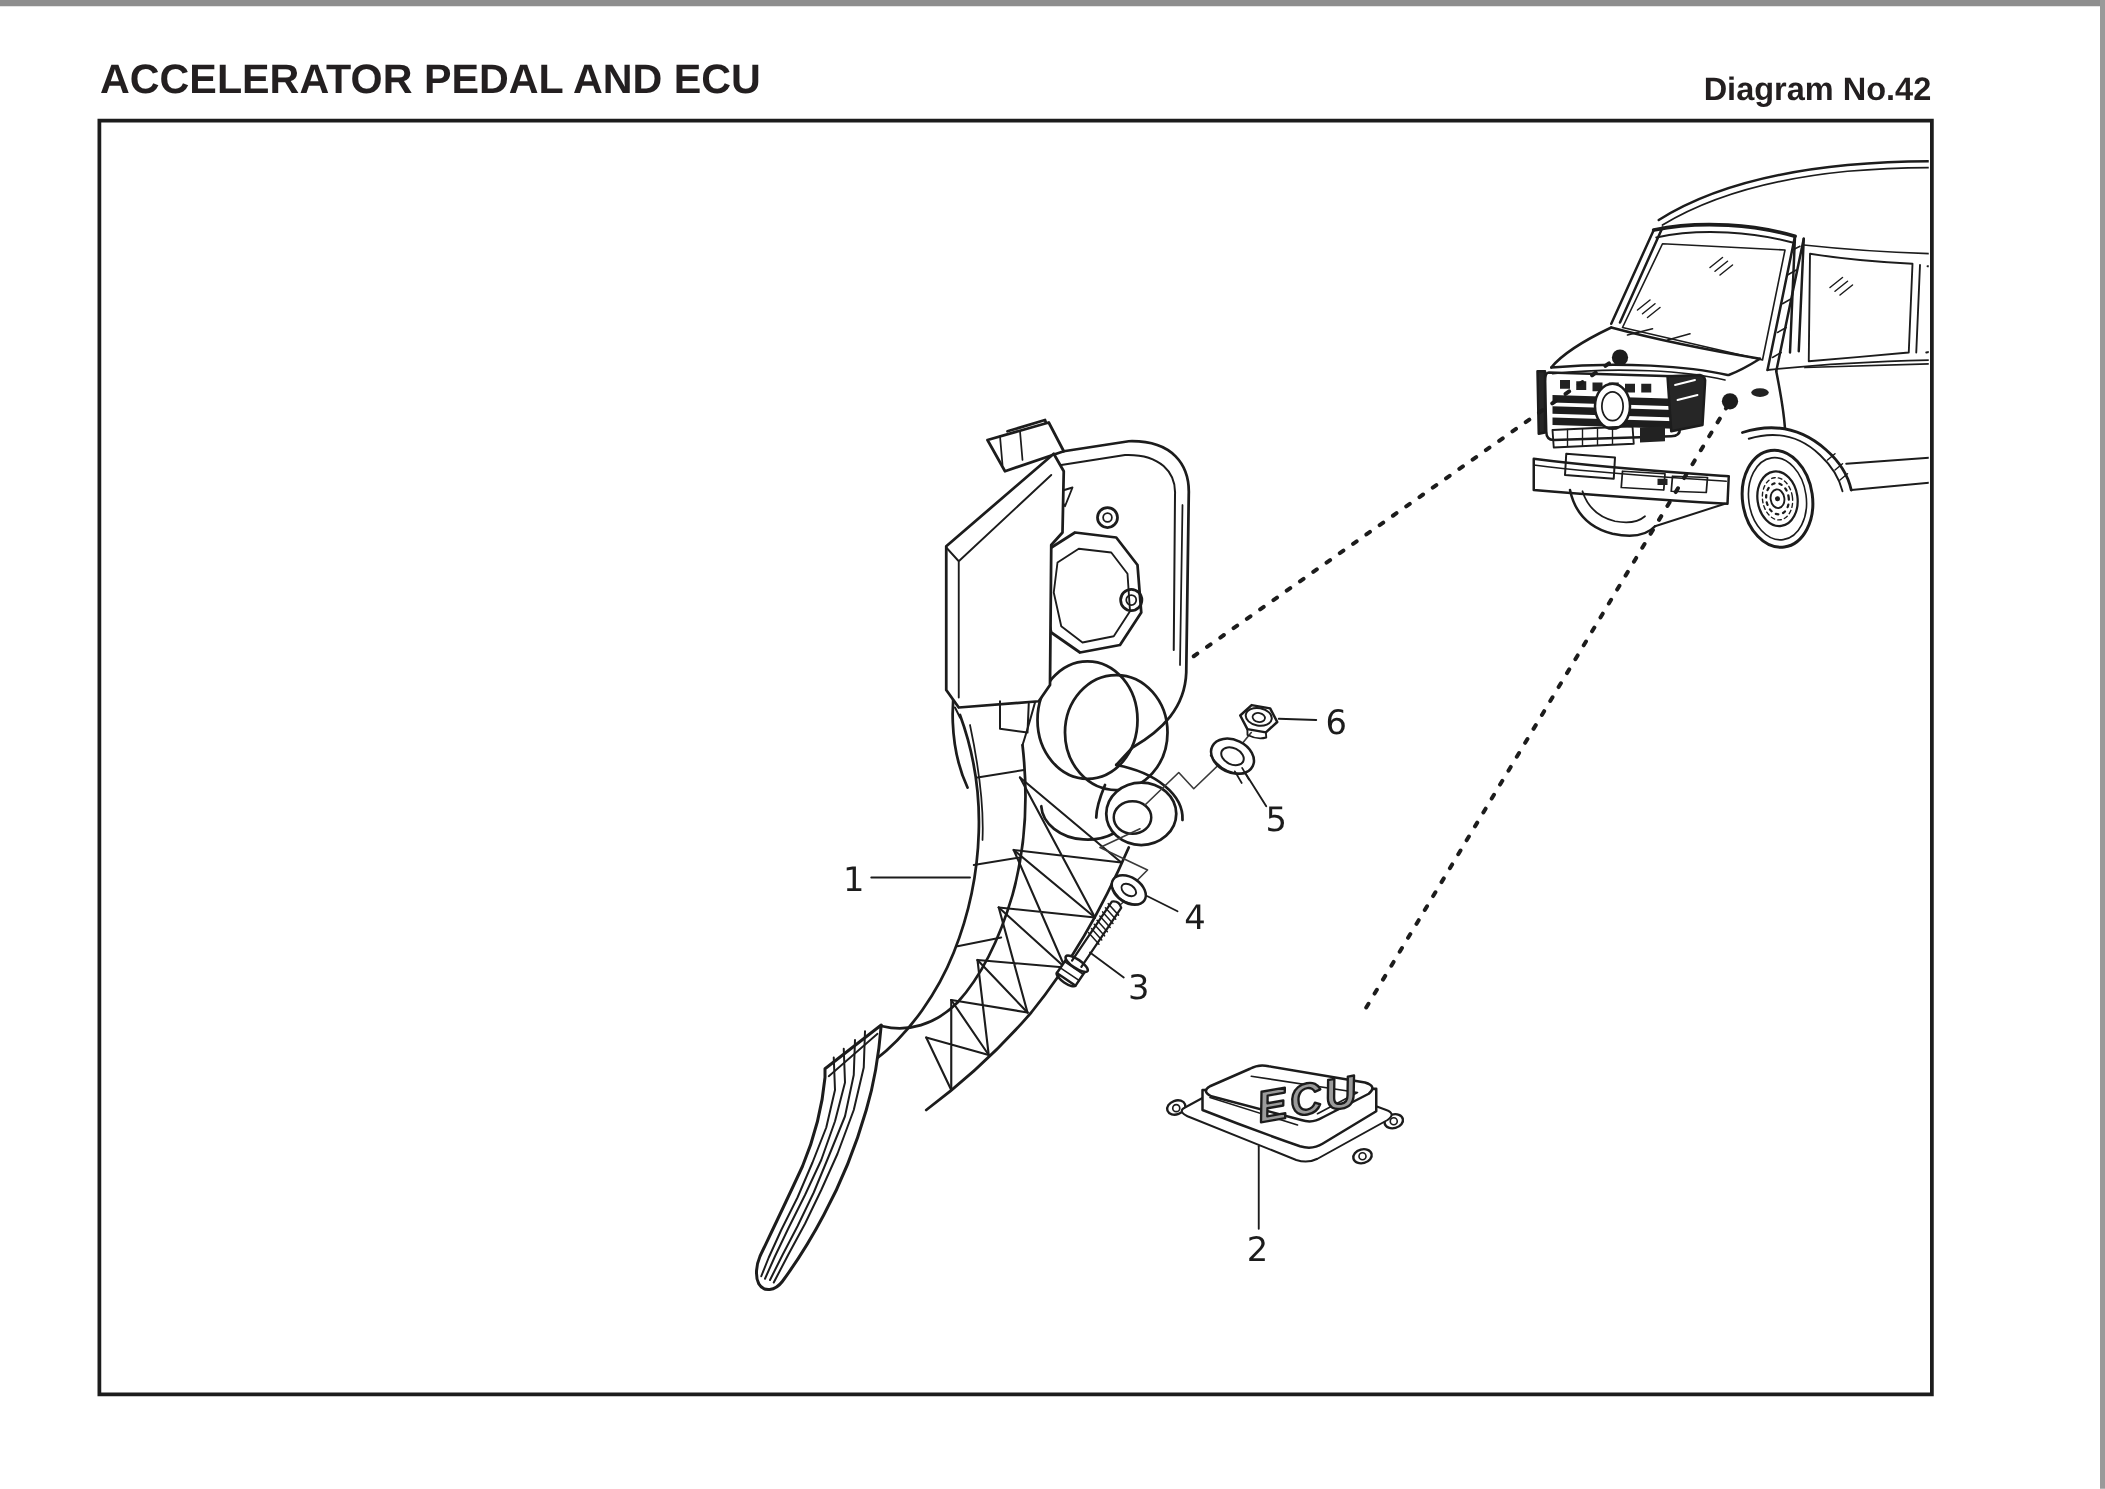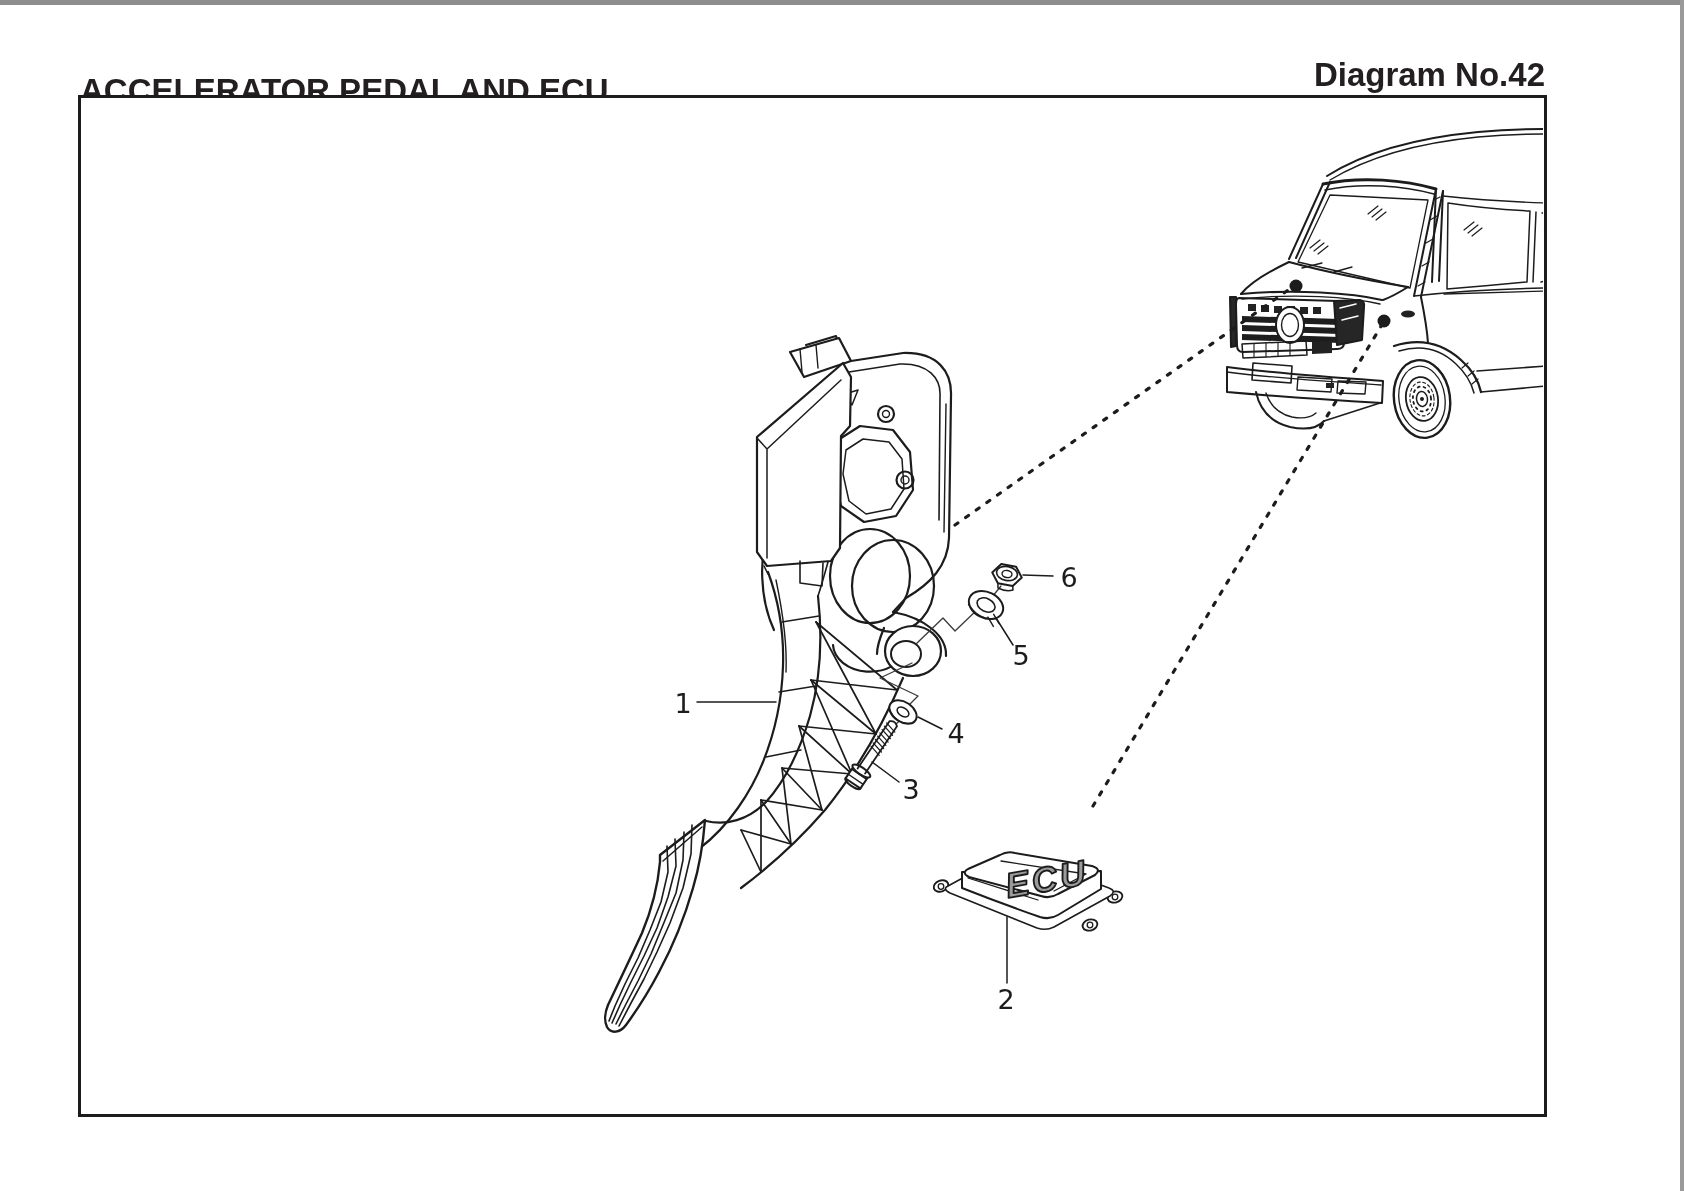--- a/index.html
+++ b/index.html
@@ -1,20 +1,20 @@
 <!DOCTYPE html>
 <html><head>
 <meta charset="utf-8">
 <style>
   html,body{margin:0;padding:0;background:#ffffff;}
   body{position:relative;width:1684px;height:1191px;font-family:"Liberation Sans","DejaVu Sans",sans-serif;overflow:hidden;}
   .top-bar{position:absolute;left:0;top:0;width:1684px;height:5px;background:#8e8e8e;}
   .right-strip{position:absolute;right:0;top:0;width:4px;height:1191px;background:#9a9a9a;}
-  .hdr-title{position:absolute;left:80px;top:72px;font-size:33px;font-weight:800;letter-spacing:0px;color:#231f20;white-space:nowrap;}
-  .hdr-num{position:absolute;top:56px;right:139px;font-size:33px;font-weight:800;color:#231f20;white-space:nowrap;}
+  .hdr-title{position:absolute;left:80px;top:44px;font-size:33px;font-weight:800;letter-spacing:0px;color:#231f20;white-space:nowrap;}
+  .hdr-num{position:absolute;top:56px;right:139px;font-size:26px;font-weight:800;color:#231f20;white-space:nowrap;}
   .frame{position:absolute;left:78px;top:95px;width:1463px;height:1016px;border:3px solid #1c1c1c;background:#ffffff;}
   svg.art{position:absolute;left:0;top:0;width:1684px;height:1191px;}
   .ln{stroke:#1c1c1c;fill:none;stroke-linecap:round;stroke-linejoin:round;}
   .callout{font-family:"DejaVu Sans","Liberation Sans",sans-serif;font-size:27px;fill:#1c1c1c;}
   .ecu-txt{font-family:"Liberation Sans",sans-serif;font-size:35px;font-weight:bold;font-style:italic;fill:#9b9b9b;letter-spacing:3px;}
 </style>
 </head>
 <body>
 
 <div class="top-bar"></div>

